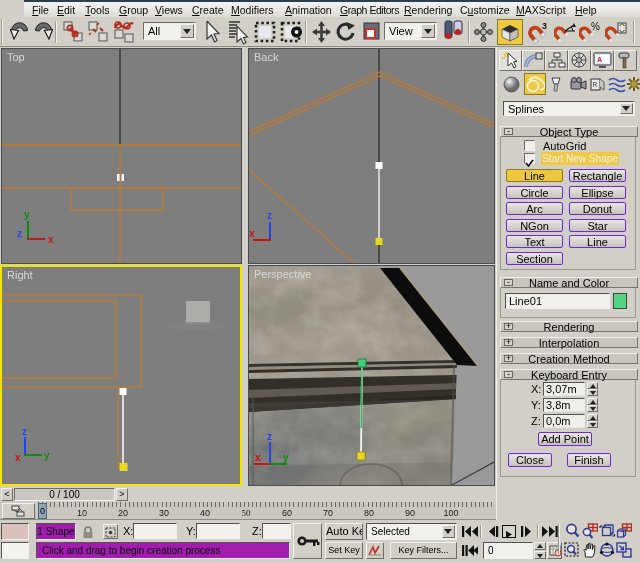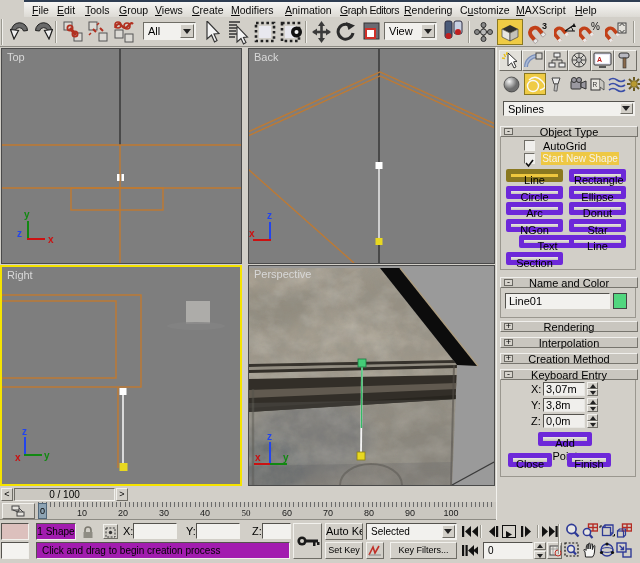--- a/index.html
+++ b/index.html
@@ -25,21 +25,21 @@
 #trackbar{position:absolute;left:0;top:487px;width:242px;height:15px;background:#d2cfc8;}
 #ruler{position:absolute;left:0;top:502px;width:497px;height:18px;background:#cac7c0;border-bottom:1px solid #8d8b84;}
 
 #status{position:absolute;left:0;top:520px;width:640px;height:43px;background:#d2cfc8;}
 .fld{position:absolute;border:1px solid;border-color:#55534e #f2f1ed #f2f1ed #55534e;background:#a21caf;}
 .white{background:#f2f1ee;}
 
 #panel{position:absolute;left:496px;top:47px;width:144px;height:473px;background:#d2cfc8;border-left:1px solid #f2f1ed;}
 .roll{position:absolute;left:3px;width:138px;height:11px;background:#c9c6bf;border:1px solid;border-color:#f0efec #77756e #77756e #f0efec;text-align:center;font-size:11px;line-height:10px;}
 .rbox{position:absolute;left:3px;top:1px;width:9px;height:7px;background:#d6d3cc;border:1px solid #6a6862;font-size:9px;line-height:5px;text-align:center;}
-.obtn{position:absolute;width:57px;height:13px;border:5px solid #6d28d9;border-radius:2px;background:linear-gradient(#e9e7e3,#c6c3bc);text-align:center;font-size:11px;line-height:12px;}
+.obtn{position:absolute;width:57px;height:13px;border:1px solid #6d28d9;border-radius:2px;background:linear-gradient(#e9e7e3,#c6c3bc);text-align:center;font-size:11px;line-height:12px;}
 .spinfld{position:absolute;width:42px;height:14px;background:#f0efec;border:1px solid;border-color:#55534e #e8e7e3 #e8e7e3 #55534e;font-size:11px;line-height:12px;padding-left:2px;}
 .spin{position:absolute;width:11px;height:14px;}
 </style></head>
 <body>
 <div id="app">
   <div id="menubar">
     <span style="left:8px"><u>F</u>ile</span>
     <span style="left:33px"><u>E</u>dit</span>
     <span style="left:61px"><u>T</u>ools</span>
     <span style="left:95px"><u>G</u>roup</span>
@@ -643,21 +643,21 @@
     </div>
     <div style="position:absolute;left:44px;top:105px;width:78px;height:13px;background:#eec844;font-size:10px;line-height:13px;color:#f6f3ea;text-align:center;">Start New Shape</div>
     <div class="obtn" style="left:9px;top:122px;background:#eec73e;border-color:#8a7820;">Line</div>
     <div class="obtn" style="left:72px;top:122px;">Rectangle</div>
     <div class="obtn" style="left:9px;top:139px;">Circle</div>
     <div class="obtn" style="left:72px;top:139px;">Ellipse</div>
     <div class="obtn" style="left:9px;top:155px;">Arc</div>
     <div class="obtn" style="left:72px;top:155px;">Donut</div>
     <div class="obtn" style="left:9px;top:172px;">NGon</div>
     <div class="obtn" style="left:72px;top:172px;">Star</div>
-    <div class="obtn" style="left:22px;top:188px;">Text</div>
+    <div class="obtn" style="left:9px;top:188px;">Text</div>
     <div class="obtn" style="left:72px;top:188px;">Line</div>
     <div class="obtn" style="left:9px;top:205px;">Section</div>
 
     <div class="roll" style="top:230px;">Name and Color<div class="rbox">-</div></div>
     <div style="position:absolute;left:3px;top:241px;width:136px;height:30px;border:1px solid #9a978f;border-top:none;"></div>
     <div class="fld white" style="left:8px;top:246px;width:105px;height:16px;font-size:11px;line-height:14px;padding-left:3px;">Line01</div>
     <div style="position:absolute;left:116px;top:246px;width:14px;height:16px;background:#52d67f;border:1px solid #444;"></div>
 
     <div class="roll" style="top:274px;">Rendering<div class="rbox">+</div></div>
     <div class="roll" style="top:290px;">Interpolation<div class="rbox">+</div></div>

